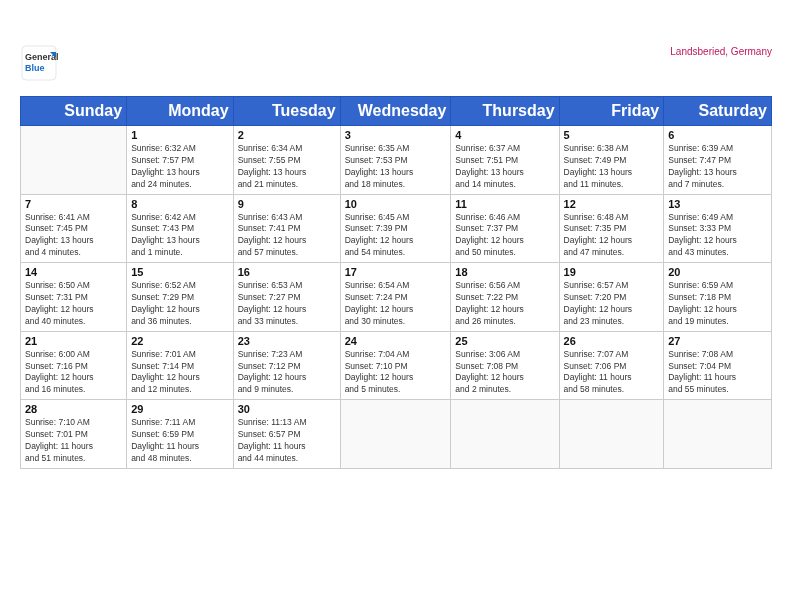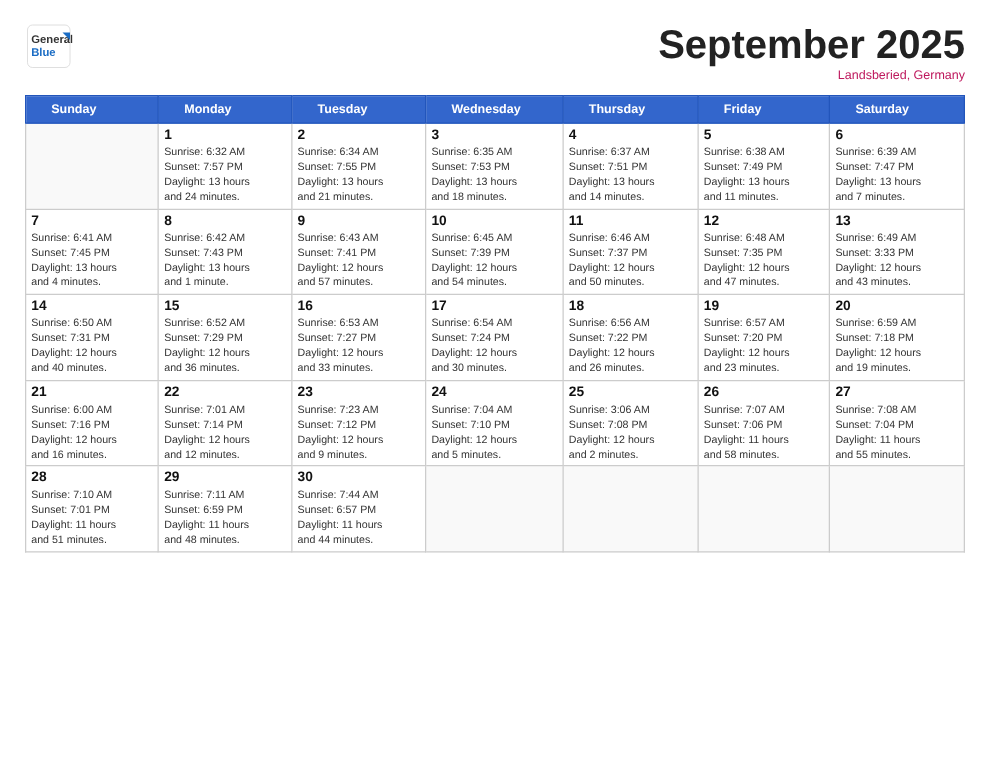--- a/index.html
+++ b/index.html
@@ -7,20 +7,21 @@
       width: 792px;
       height: 612px;
       font-family: Arial, Helvetica, sans-serif;
       background: #fff;
       overflow: hidden;
     }
     .page {
       width: 792px;
       height: 505px;
       padding: 18px 20px 12px 20px;
+      margin-top: 26px;
     }
     .header {
       display: flex;
       justify-content: space-between;
       align-items: flex-start;
       margin-bottom: 10px;
     }
     .logo {
       display: flex;
       align-items: center;
@@ -41,24 +42,24 @@
       margin-top: 2px;
     }
     .calendar {
       width: 100%;
       border-collapse: collapse;
       border: 1px solid #ccc;
     }
     .calendar th {
       background-color: #3366cc;
       color: #fff;
-      font-size: 10px;
+      font-size: 16px;
       font-weight: bold;
-      padding: 5px 20px;
-      text-align: left;
+      padding: 5px 4px;
+      text-align: right;
       border: 1px solid #2255bb;
     }
     .calendar td {
       vertical-align: top;
       border: 1px solid #ccc;
       padding: 3px 4px;
       width: 113px;
       min-height: 80px;
       font-size: 9px;
       color: #333;
@@ -89,21 +90,20 @@
       <div>
         <svg width="38" height="38" viewBox="0 0 38 38">
           <rect x="2" y="2" width="34" height="34" rx="4" fill="#fff" stroke="#ccc" stroke-width="0.5"></rect>
           <text x="5" y="16" font-size="9" font-weight="bold" fill="#333" font-family="Arial">General</text>
           <text x="5" y="27" font-size="9" font-weight="bold" fill="#1a6cc4" font-family="Arial">Blue</text>
           <polygon points="30,8 36,14 36,8" fill="#1a6cc4"></polygon>
         </svg>
       </div>
     </div>
     <div class="title-block">
-      <div class="month-title">September 2025</div>
       <div class="location">Landsberied, Germany</div>
     </div>
   </div>
 
   <table class="calendar">
     <thead>
       <tr>
       <th>Sunday</th>
           <th>Monday</th>
           <th>Tuesday</th>
@@ -381,21 +381,21 @@
             <div class="day-info">
               <div>Sunrise: 7:11 AM</div>
               <div>Sunset: 6:59 PM</div>
               <div>Daylight: 11 hours</div>
               <div>and 48 minutes.</div>
             </div>
           </td>
           <td>
             <span class="day-number">30</span>
             <div class="day-info">
-              <div>Sunrise: 7:44 AM</div>
+              <div>Sunrise: 11:13 AM</div>
               <div>Sunset: 6:57 PM</div>
               <div>Daylight: 11 hours</div>
               <div>and 44 minutes.</div>
             </div>
           </td>
           <td class="empty"></td>
           <td class="empty"></td>
           <td class="empty"></td>
           <td class="empty"></td>
         </tr>

